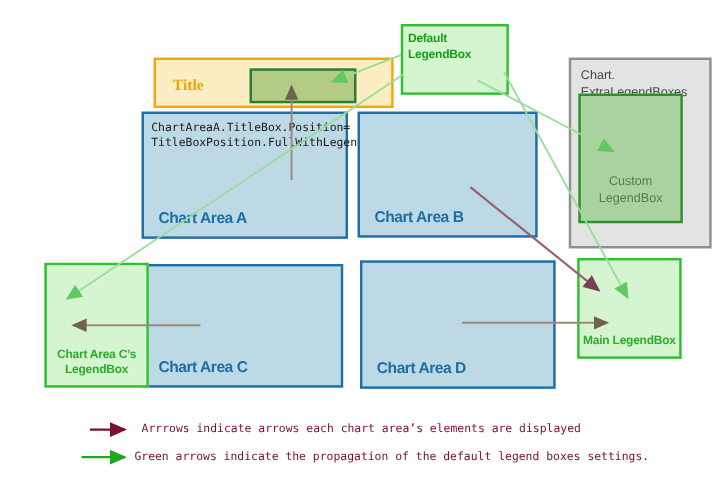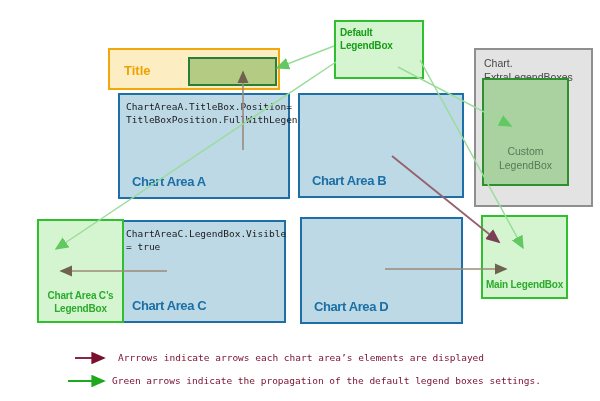--- a/index.html
+++ b/index.html
@@ -38,42 +38,38 @@
 
   
   .legend-text{position:absolute;font-family:"DejaVu Sans Mono",monospace;font-size:9.5px;
         color:#7a0f2e;white-space:nowrap;}
 </style>
 </head>
 <body>
 
 <div class="stage">
 
-  <div class="box title-box" style="left:108px;top:48px;width:172px;height:42px;">
+  <div class="box title-box" style="left:128px;top:48px;width:200px;height:42px;font-family:Liberation Serif, serif;">
     <span class="title-label">Title</span>
     <div class="title-legend-slot"></div>
   </div>
 
   <div class="box chart-area" style="left:118px;top:93px;width:172px;height:106px;">
     <div class="code">
       <div>ChartAreaA.TitleBox.Position=</div>
       <div>TitleBoxPosition.FullWithLegend</div>
     </div>
     <span class="chart-label">Chart Area A</span>
   </div>
 
-  <div class="box chart-area" style="left:298px;top:93px;width:166px;height:105px;">
+  <div class="box chart-area" style="left:298px;top:93px;width:150px;height:105px;">
     <span class="chart-label">Chart Area B</span>
   </div>
 
   <div class="box chart-area" style="left:118px;top:220px;width:168px;height:103px;">
-    <div class="code">
-      <div>ChartAreaC.LegendBox.Visible</div>
-      <div>= true</div>
-    </div>
     <span class="chart-label">Chart Area C</span>
   </div>
 
   <div class="box chart-area" style="left:300px;top:217px;width:163px;height:107px;">
     <span class="chart-label">Chart Area D</span>
   </div>
 
   <div class="box green-box default-lb" style="left:334px;top:20px;width:90px;height:59px;">
     <span class="lbl">Default LegendBox</span>
   </div>

